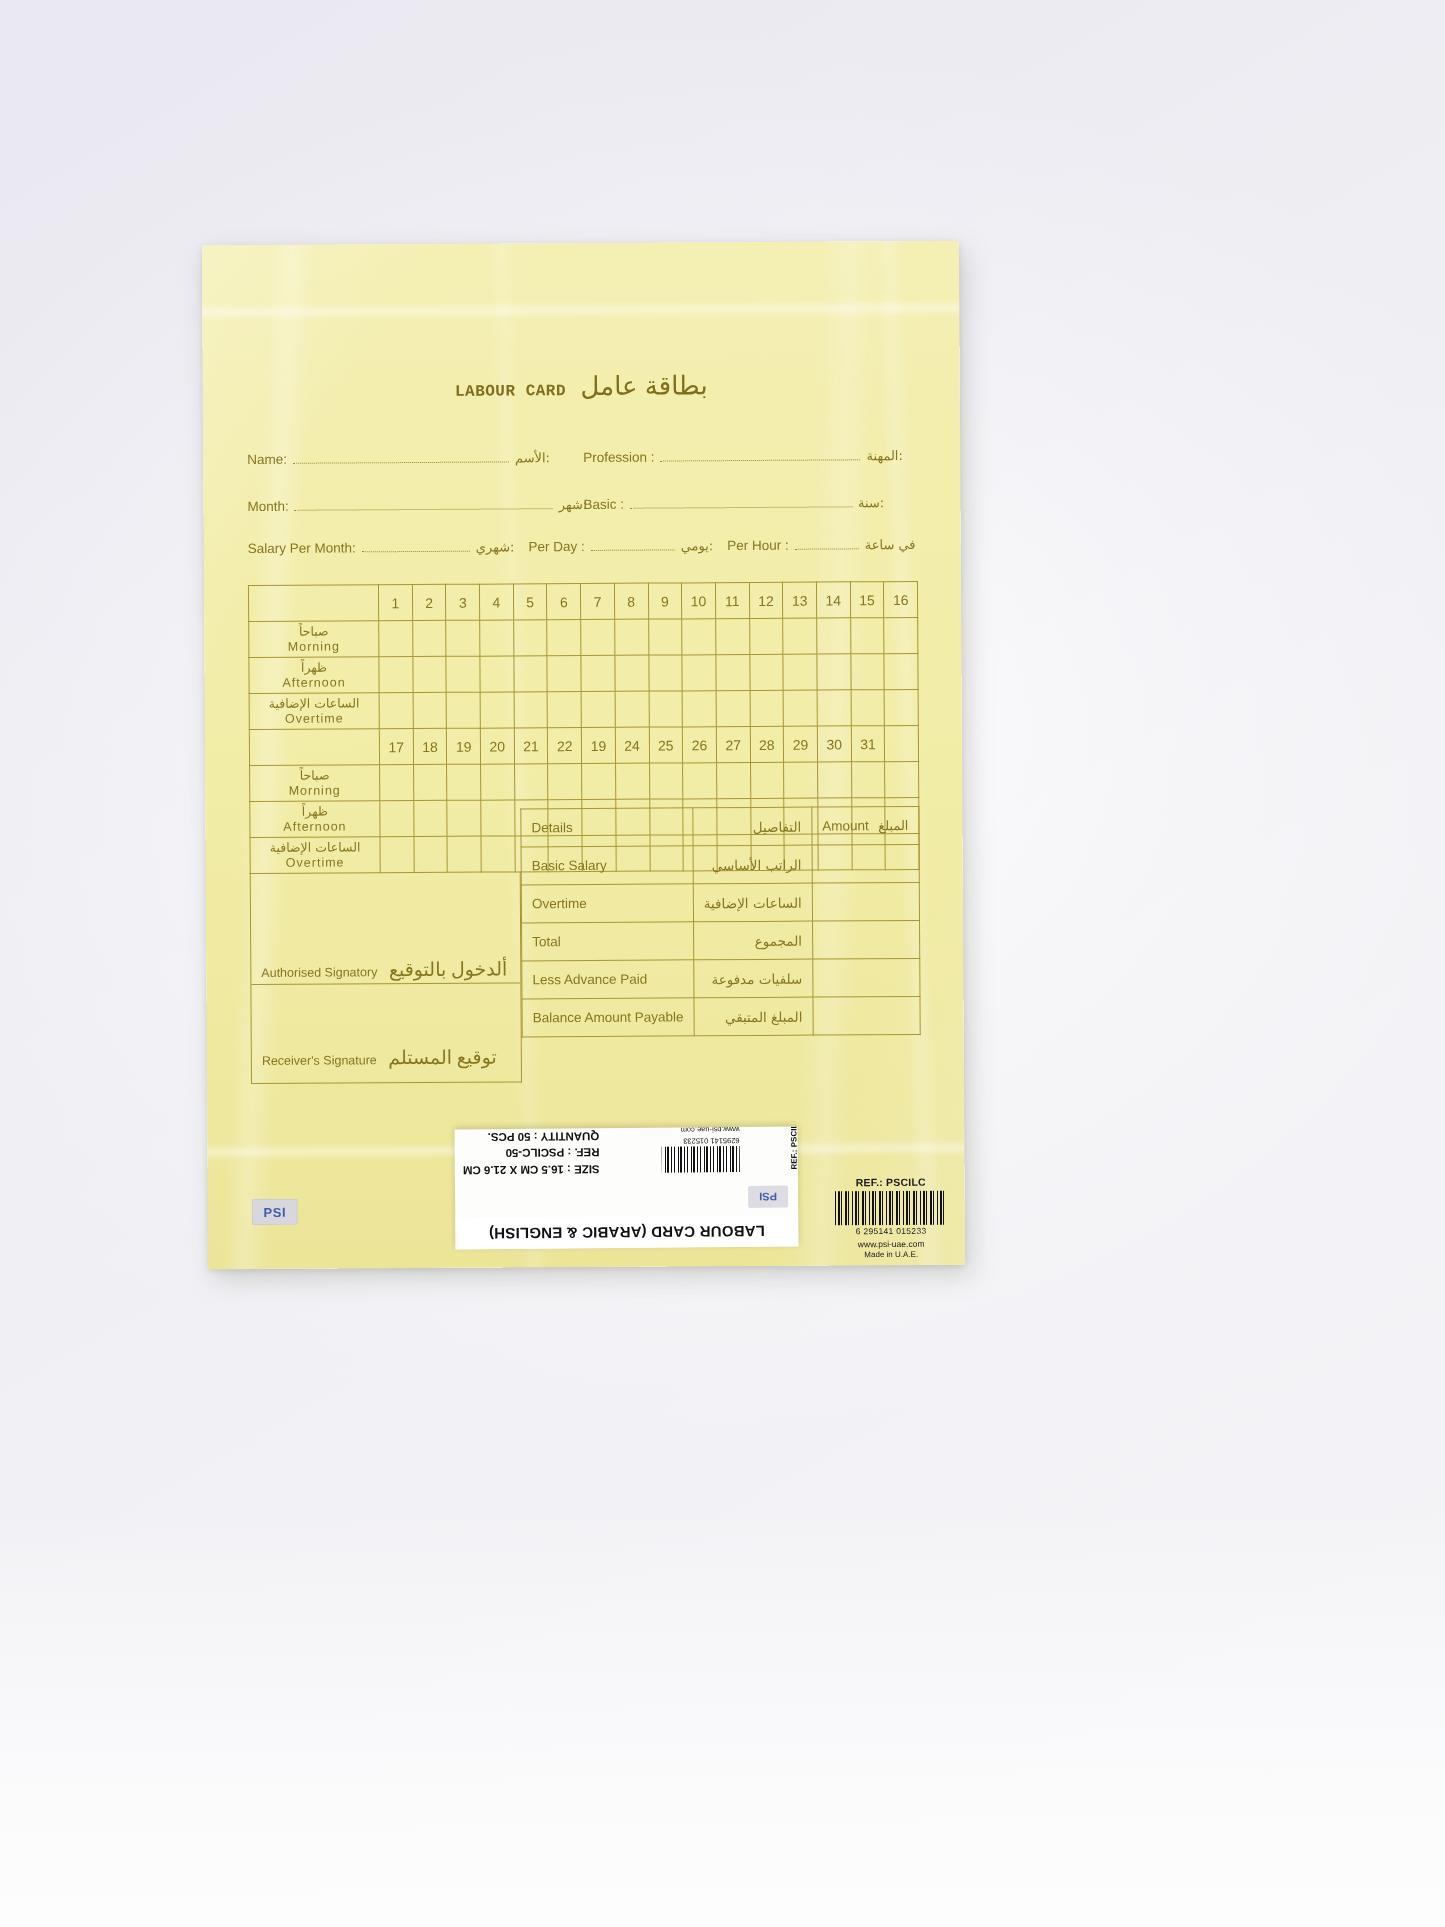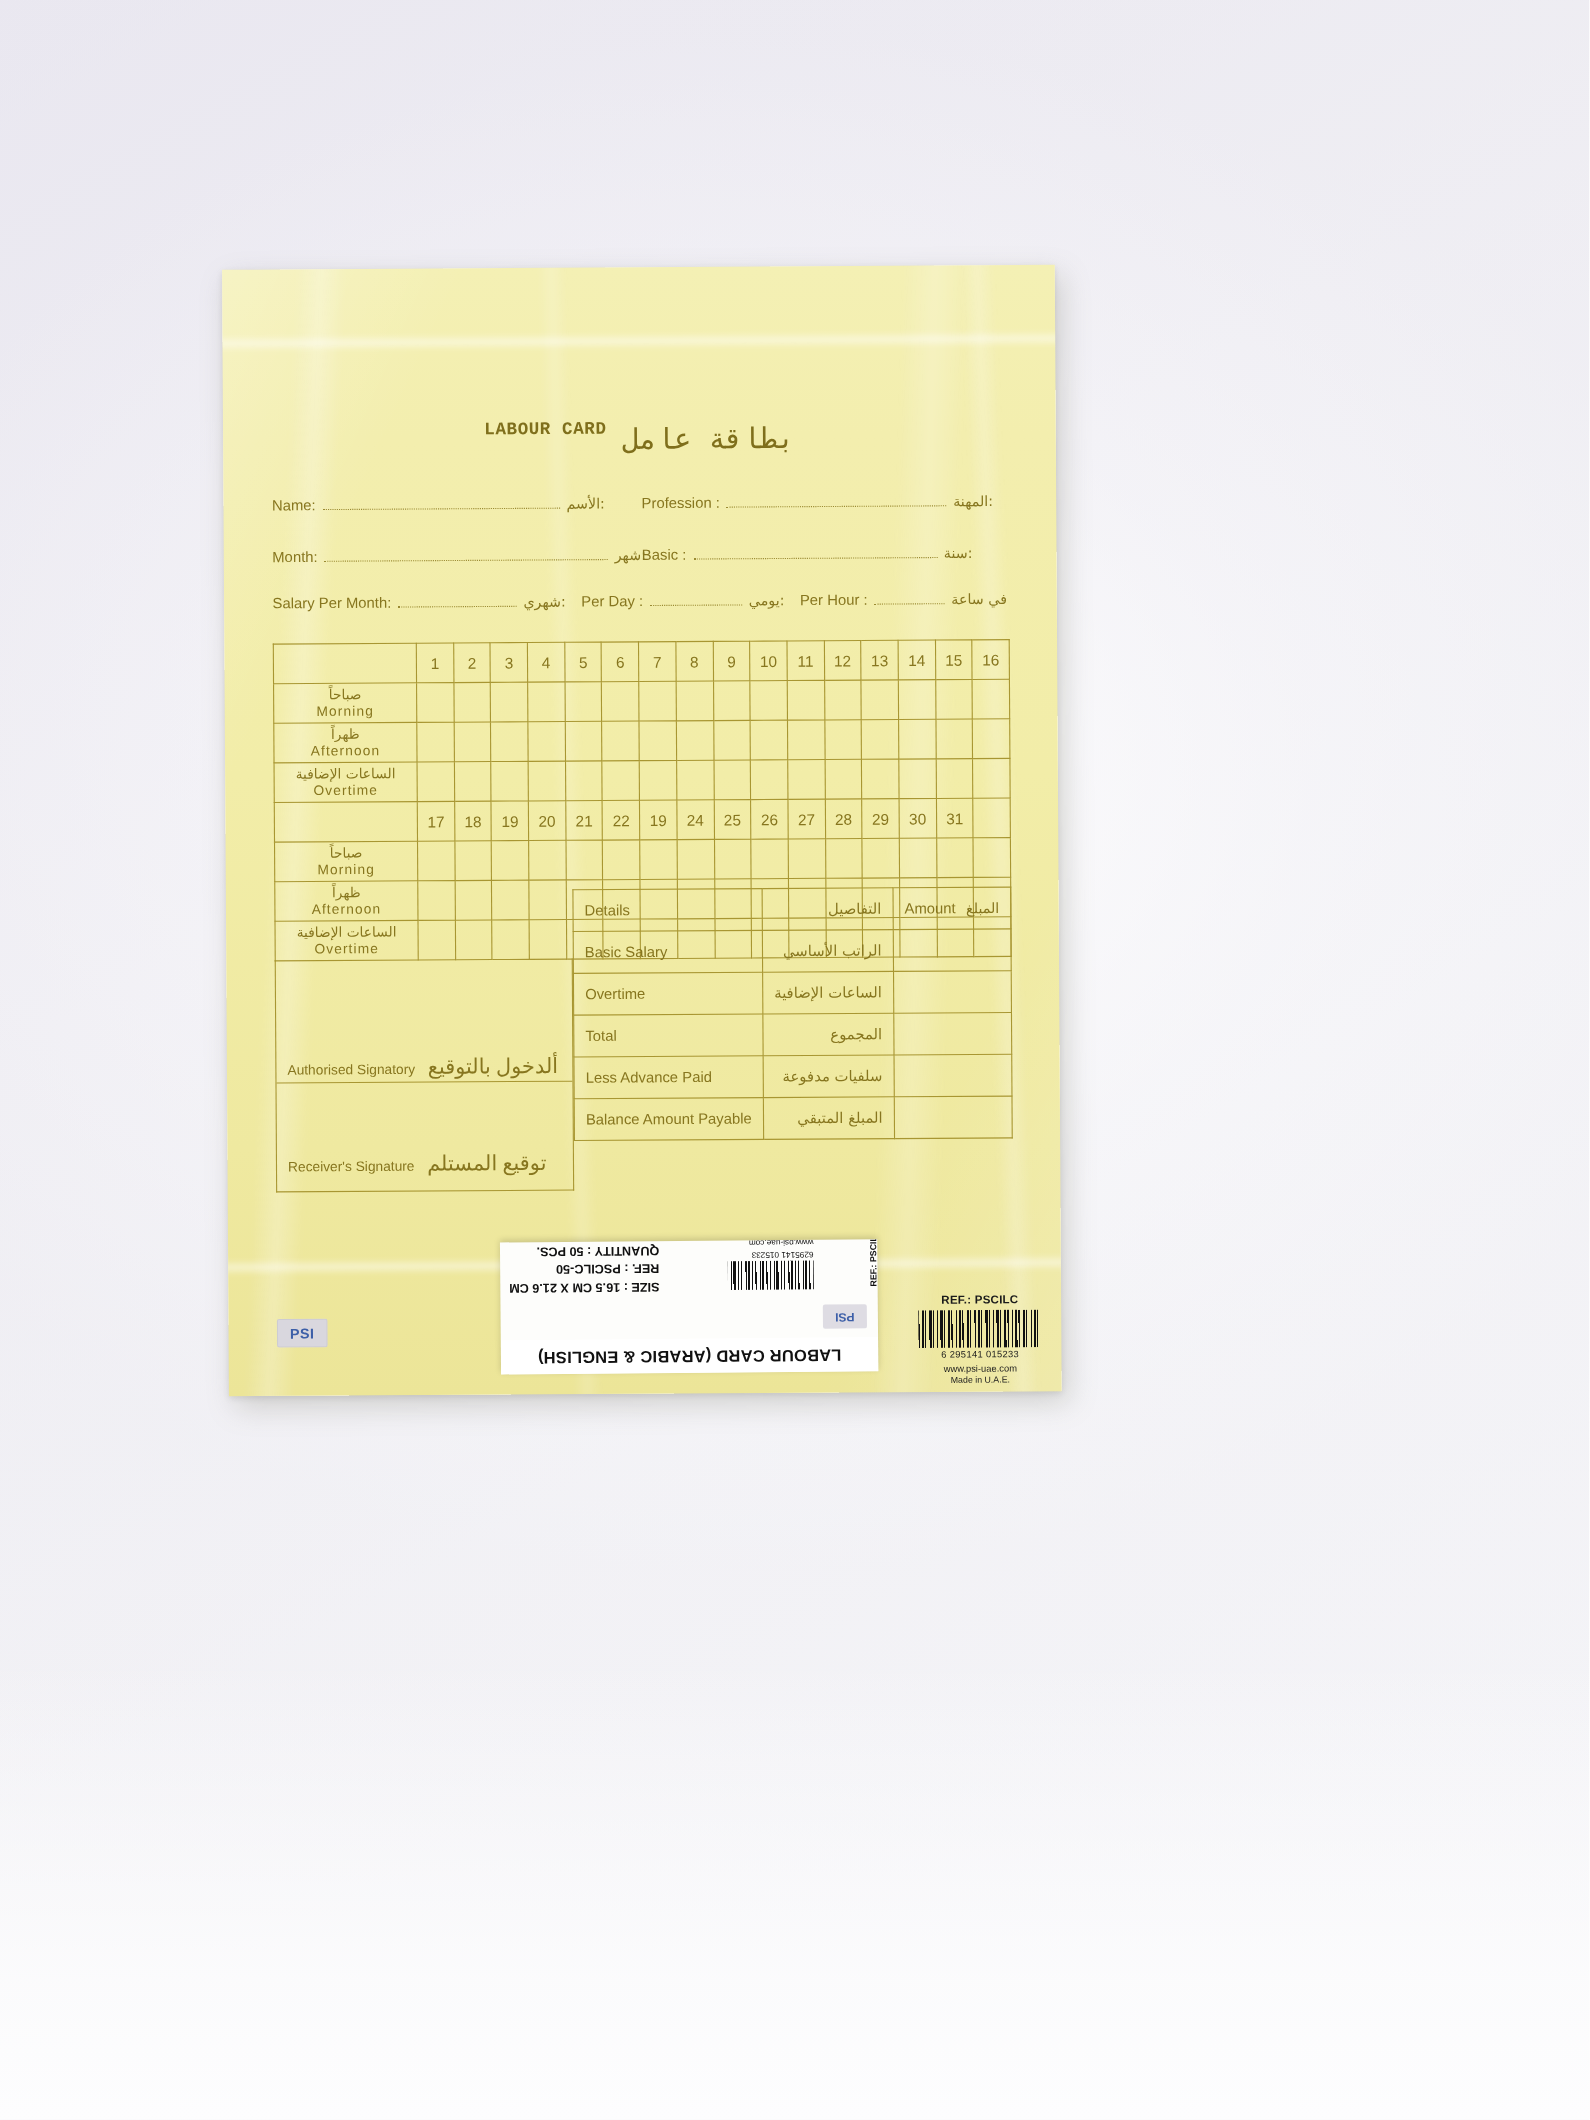--- a/index.html
+++ b/index.html
@@ -72,25 +72,25 @@
     white-space: nowrap;
   }
   #title-en {
     font-family: Liberation Mono, monospace;
     font-weight: bold;
     font-size: 16px;
     letter-spacing: 0.5px;
     color: #7f6f1c;
   }
   #title-ar {
-    font-family: Liberation Mono, monospace;
+    font-family: Liberation Sans, sans-serif;
     font-size: 26px;
     color: #7f6f1c;
     margin-left: 10px;
-    position: relative; top: 14px;
+    position: relative; top: 0;
   }
 
   
   .fieldrow {
     position: absolute;
     font-size: 13.5px;
     color: #87761f;
     white-space: nowrap;
     display: flex;
     align-items: baseline;

